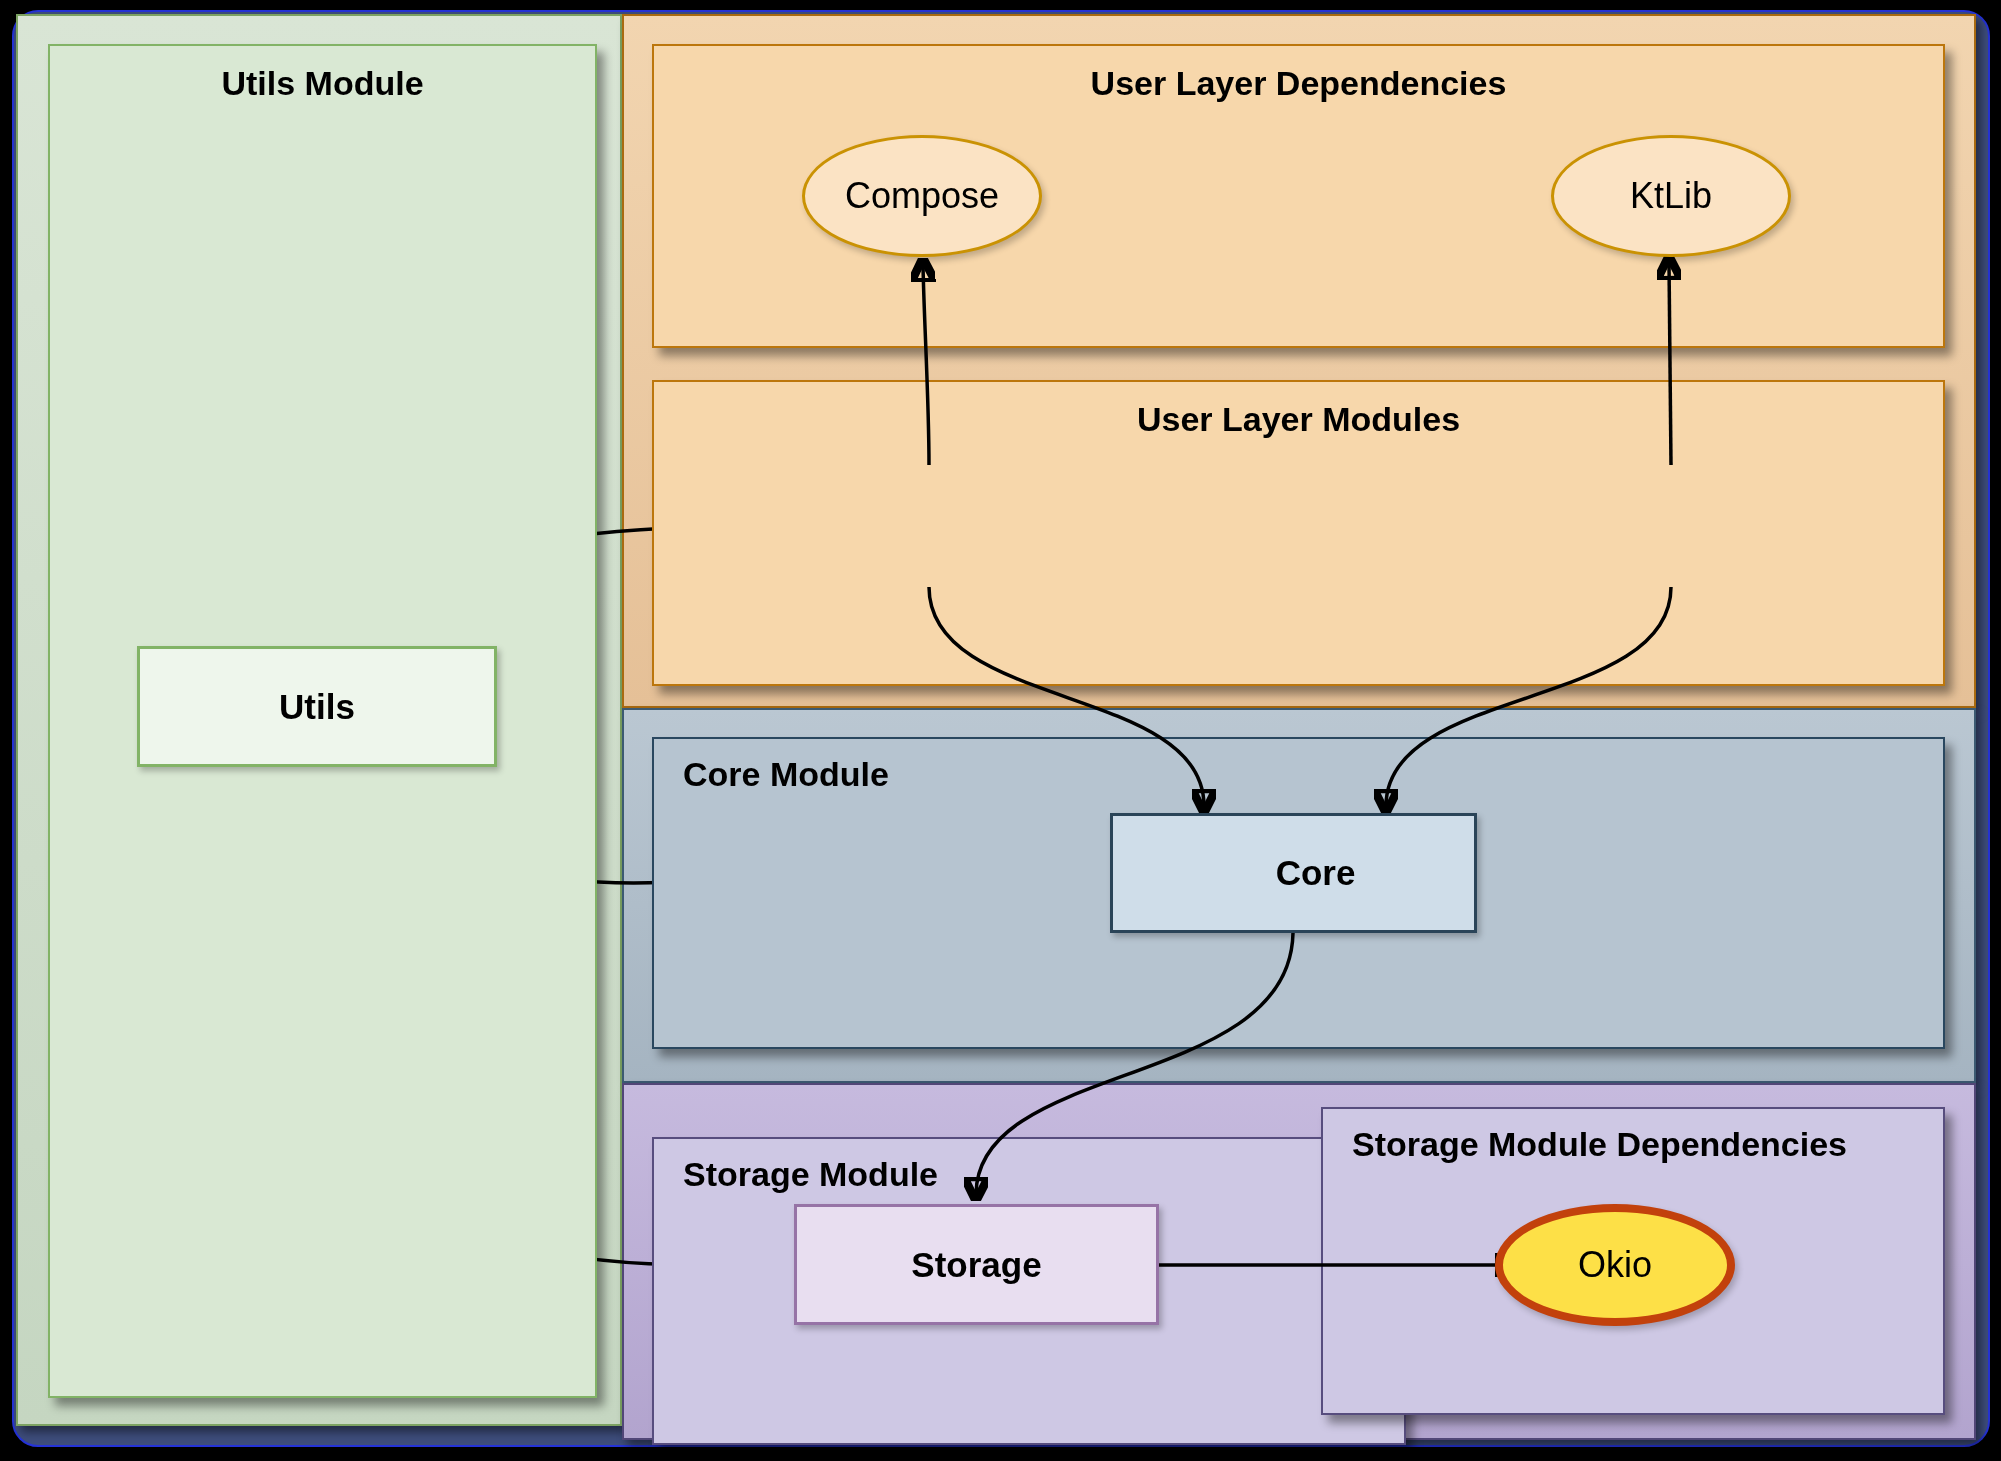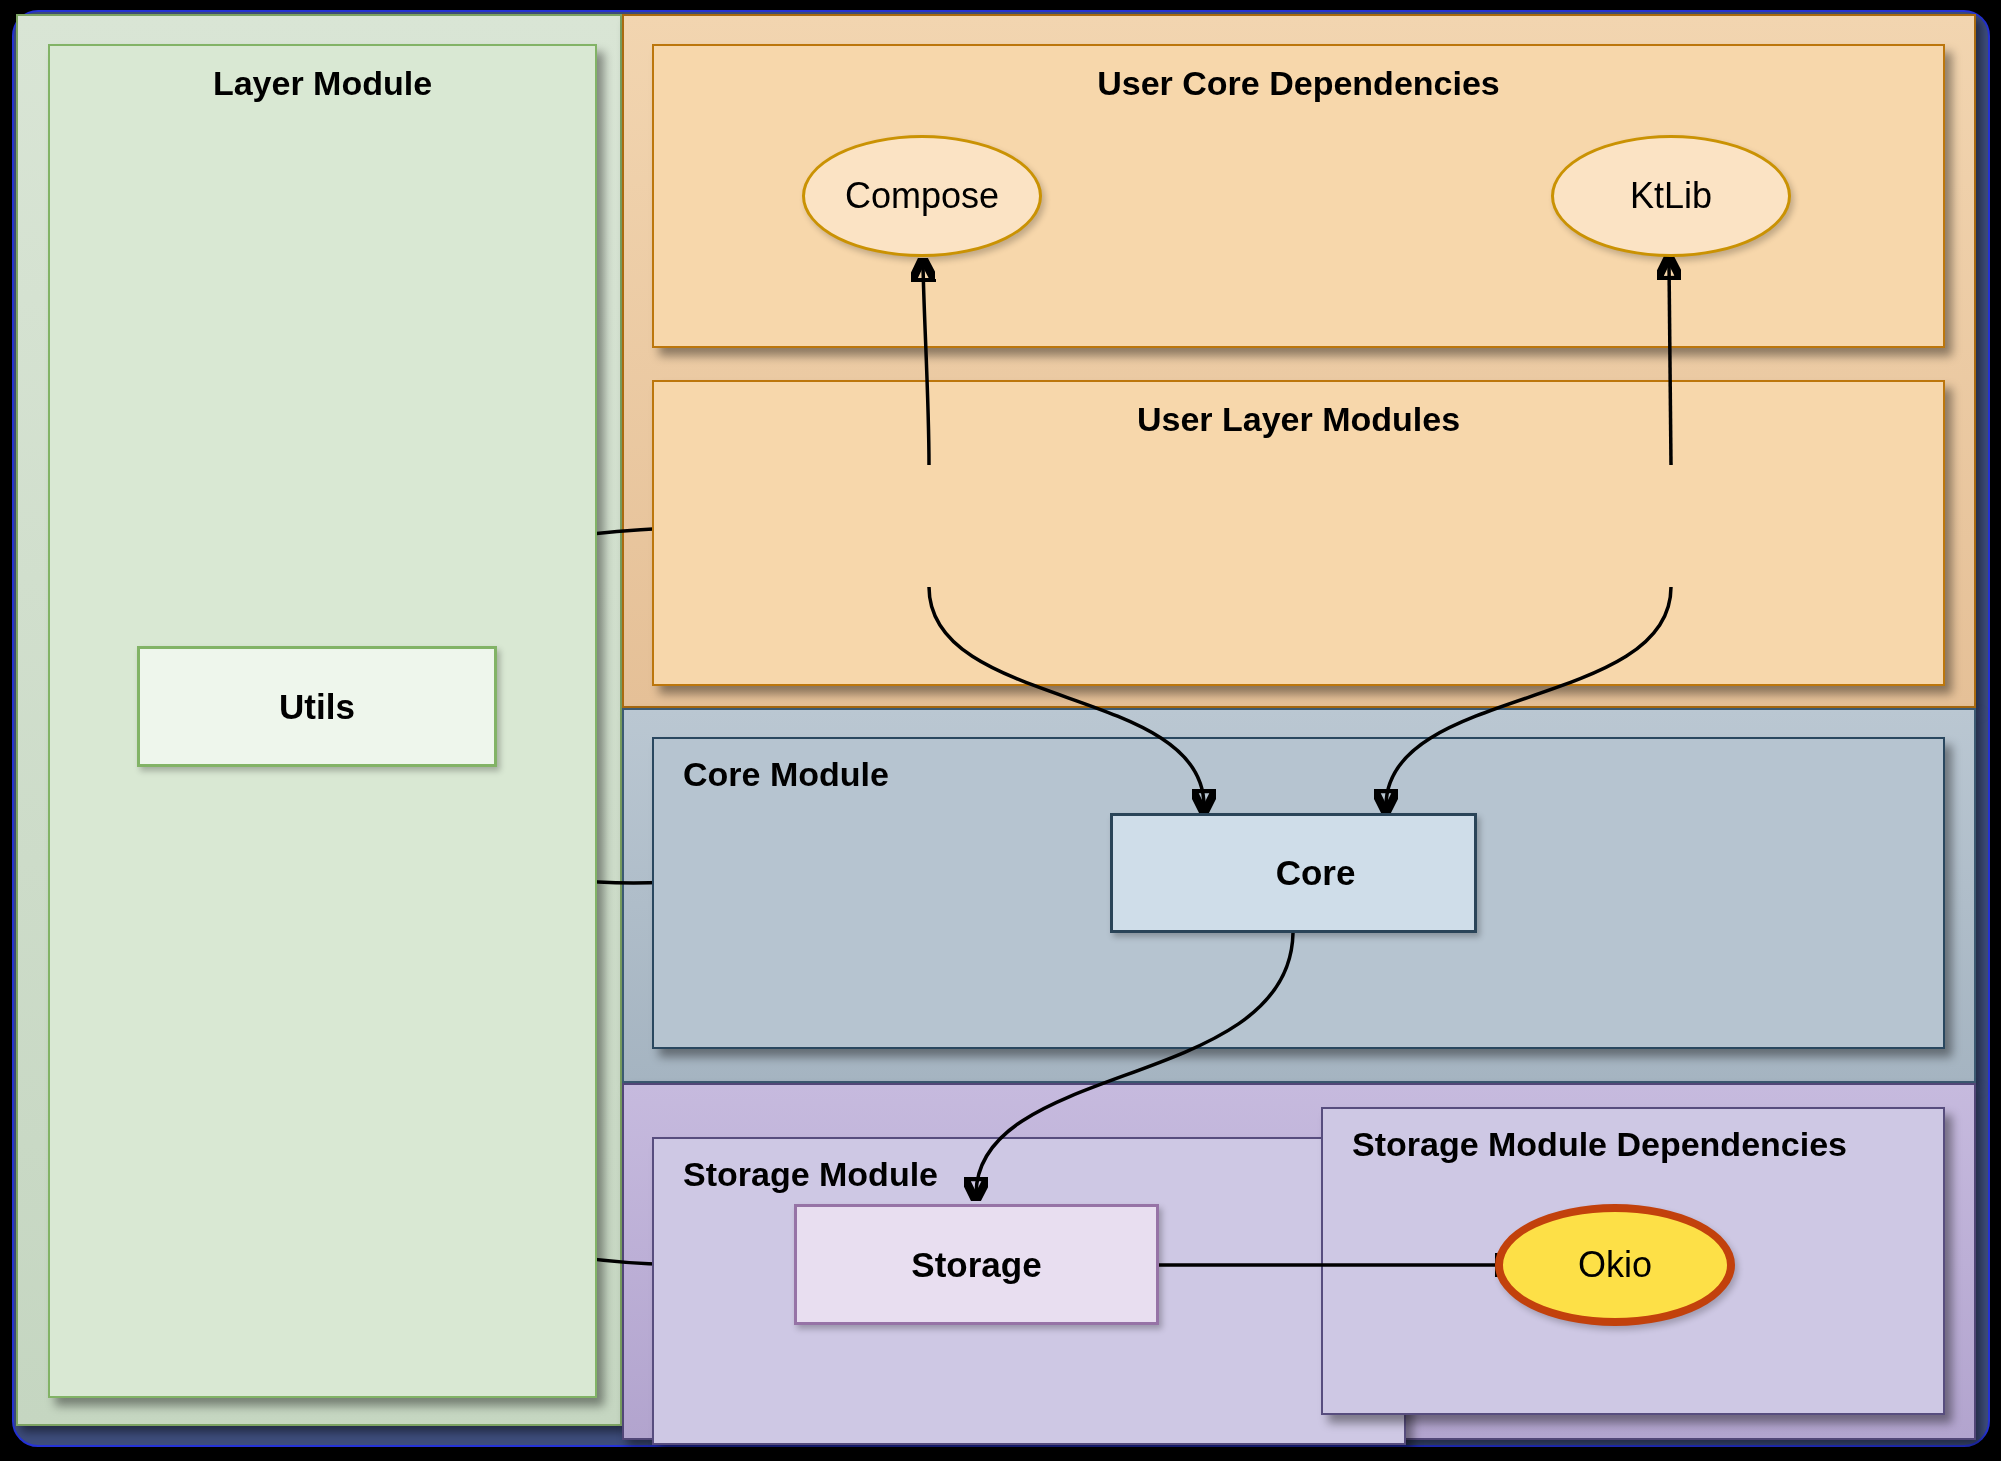--- a/index.html
+++ b/index.html
@@ -87,24 +87,24 @@
       <marker id="arrow-u" viewBox="0 0 10 10" refX="7" refY="5" markerWidth="7" markerHeight="7" orient="auto-start-reverse" markerUnits="strokeWidth">
         <path d="M 0 0 L 10 5 L 0 10 z" fill="#000" stroke="none"></path>
       </marker>
     </defs>
     <path d="M 690 527 C 556 532 372 558 321 634" marker-end="url(#arrow-u)"></path>
     <path d="M 700 880 C 545 893 424 862 411 775" marker-end="url(#arrow-u)"></path>
     <path d="M 700 1265 C 440 1265 230 1180 228 775" marker-end="url(#arrow-u)"></path>
   </svg>
 
   <div id="p-utils" class="abs panel">
-    <div class="panel-title title-center">Layer Module</div>
+    <div class="panel-title title-center">Utils Module</div>
   </div>
   <div id="p-uld" class="abs panel">
-    <div class="panel-title title-center">User Core Dependencies</div>
+    <div class="panel-title title-center">User Layer Dependencies</div>
   </div>
   <div id="p-ulm" class="abs panel">
     <div class="panel-title title-center">User Layer Modules</div>
   </div>
   <div id="p-core" class="abs panel">
     <div class="panel-title title-left">Core Module</div>
   </div>
   <div id="p-storage" class="abs panel">
     <div class="panel-title title-left">Storage Module</div>
   </div>

